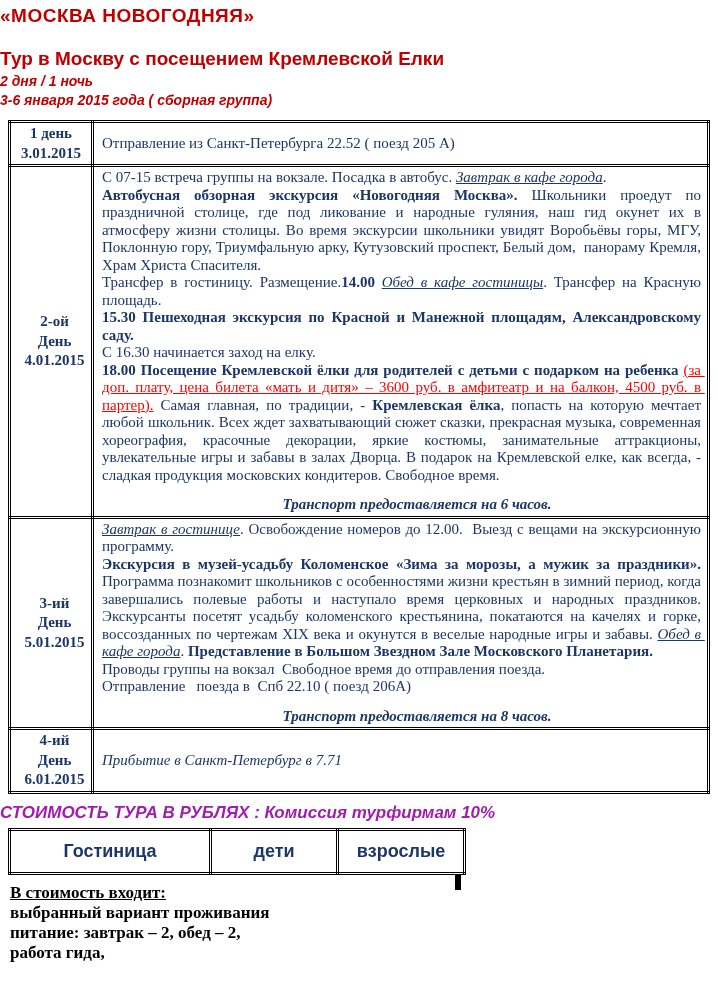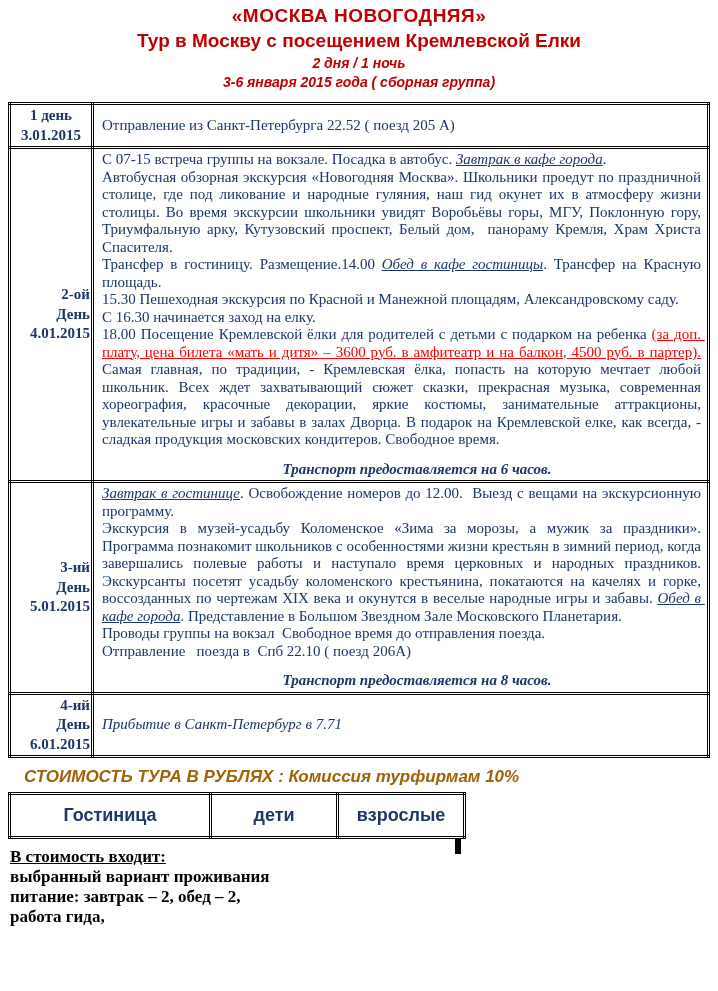--- a/index.html
+++ b/index.html
@@ -4,56 +4,56 @@
 <style>
   html, body { margin:0; padding:0; background:#ffffff; }
   body {
     width:718px; height:991px; overflow:hidden;
     font-family:"Liberation Serif", serif;
   }
   .page { position:relative; width:718px; height:991px; background:#fff; }
 
   
   .doc-header {
-    text-align:center; padding-top:5px;
+    padding-top:5px;
     font-family:"Liberation Sans", sans-serif;
     color:#C00000;
   }
   .title-1 { font-size:19px; font-weight:bold; letter-spacing:.5px; }
-  .title-2 { font-size:19px; font-weight:bold; margin-top:3px; }
+  .title-2 { font-size:19px; font-weight:bold; margin-top:21px; }
   .subtitle { font-size:14px; font-weight:bold; font-style:italic; margin-top:3px; }
 
   
   table.itinerary {
     border-collapse:collapse; table-layout:fixed;
     width:702px; margin:12px 8px 0 8px;
     color:#1C3667;
   }
   table.itinerary td { border:3px double #000; }
   .day-cell {
     width:78px; font-weight:bold; font-size:15px; line-height:1.3;
     vertical-align:middle; white-space:pre-line;
   }
   .day-center { text-align:center;margin-top:32px; }
-  .day-left { text-align:right; padding-left:8px; }
+  .day-left { text-align:center; padding-left:8px; }
   .content-cell { padding:2px 6px 2px 8px; font-size:15px; vertical-align:middle; }
   .para { text-align:justify; white-space:pre-wrap; line-height:17.5px; }
   .para.align-center { text-align:center; margin-top:12px; }
   .run-n { }
-  .run-b { font-weight:normal; }
+  .run-b { font-weight:bold; }
   .run-i { font-style:italic; }
   .run-bi { font-weight:bold; font-style:italic;margin-left:31px; }
   .run-iu { font-style:italic; text-decoration:underline; }
   .run-ru { color:#FF0000; text-decoration:underline; }
 
   
   .price-heading {
     font-family:"Liberation Sans", sans-serif;
     font-size:17px; font-weight:bold; font-style:italic;
-    color:#a16207; margin:9px 0 5px 24px;
+    color:#a21caf; margin:9px 0 5px 0;
   }
   .price-wrap { position:relative; margin-left:8px; }
   table.price-table {
     border-collapse:collapse; width:452px;
     font-family:"Liberation Sans", sans-serif; color:#1C3667;
     table-layout:fixed;
   }
   table.price-table th, table.price-table td { border:3px double #000; }
   th.col-hotel { width:198px; }
   th.col-num { width:124px; }

